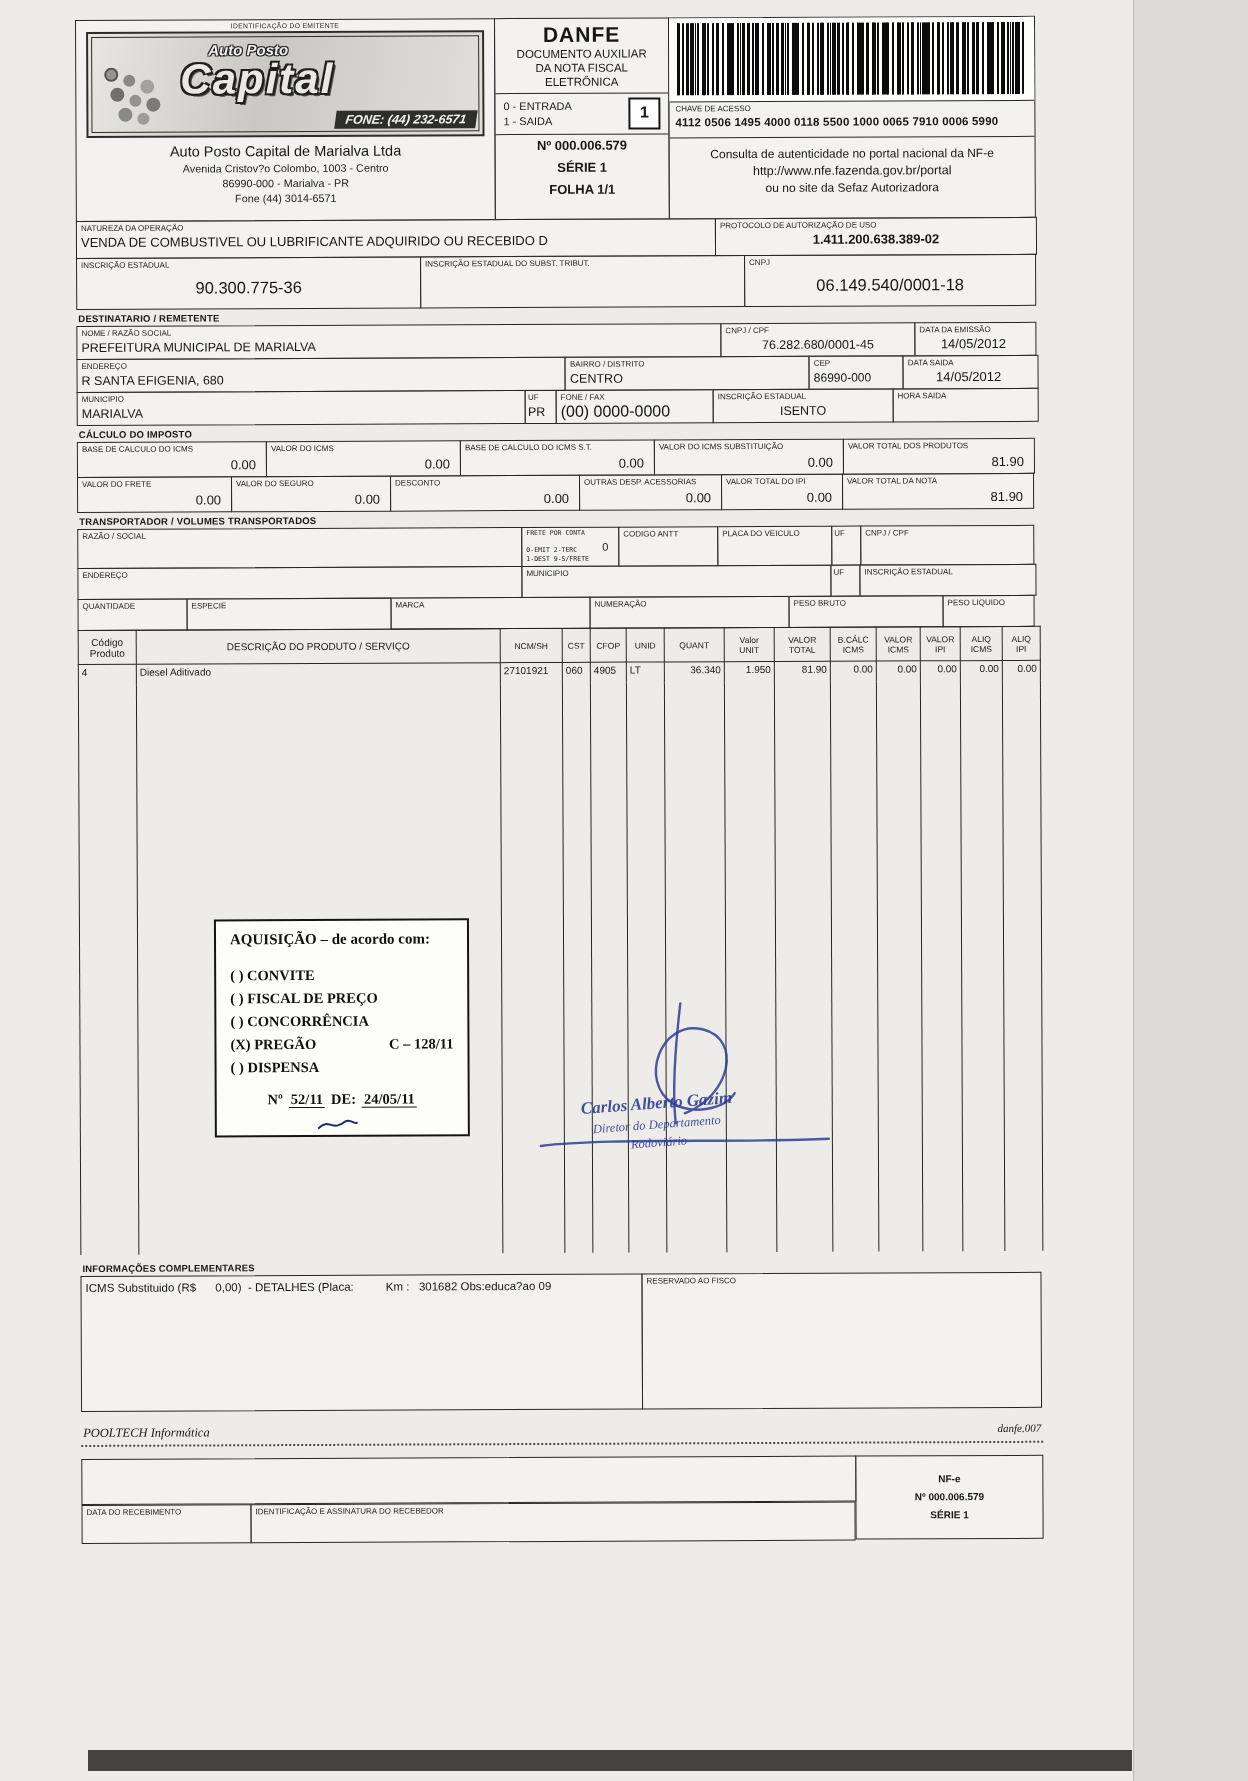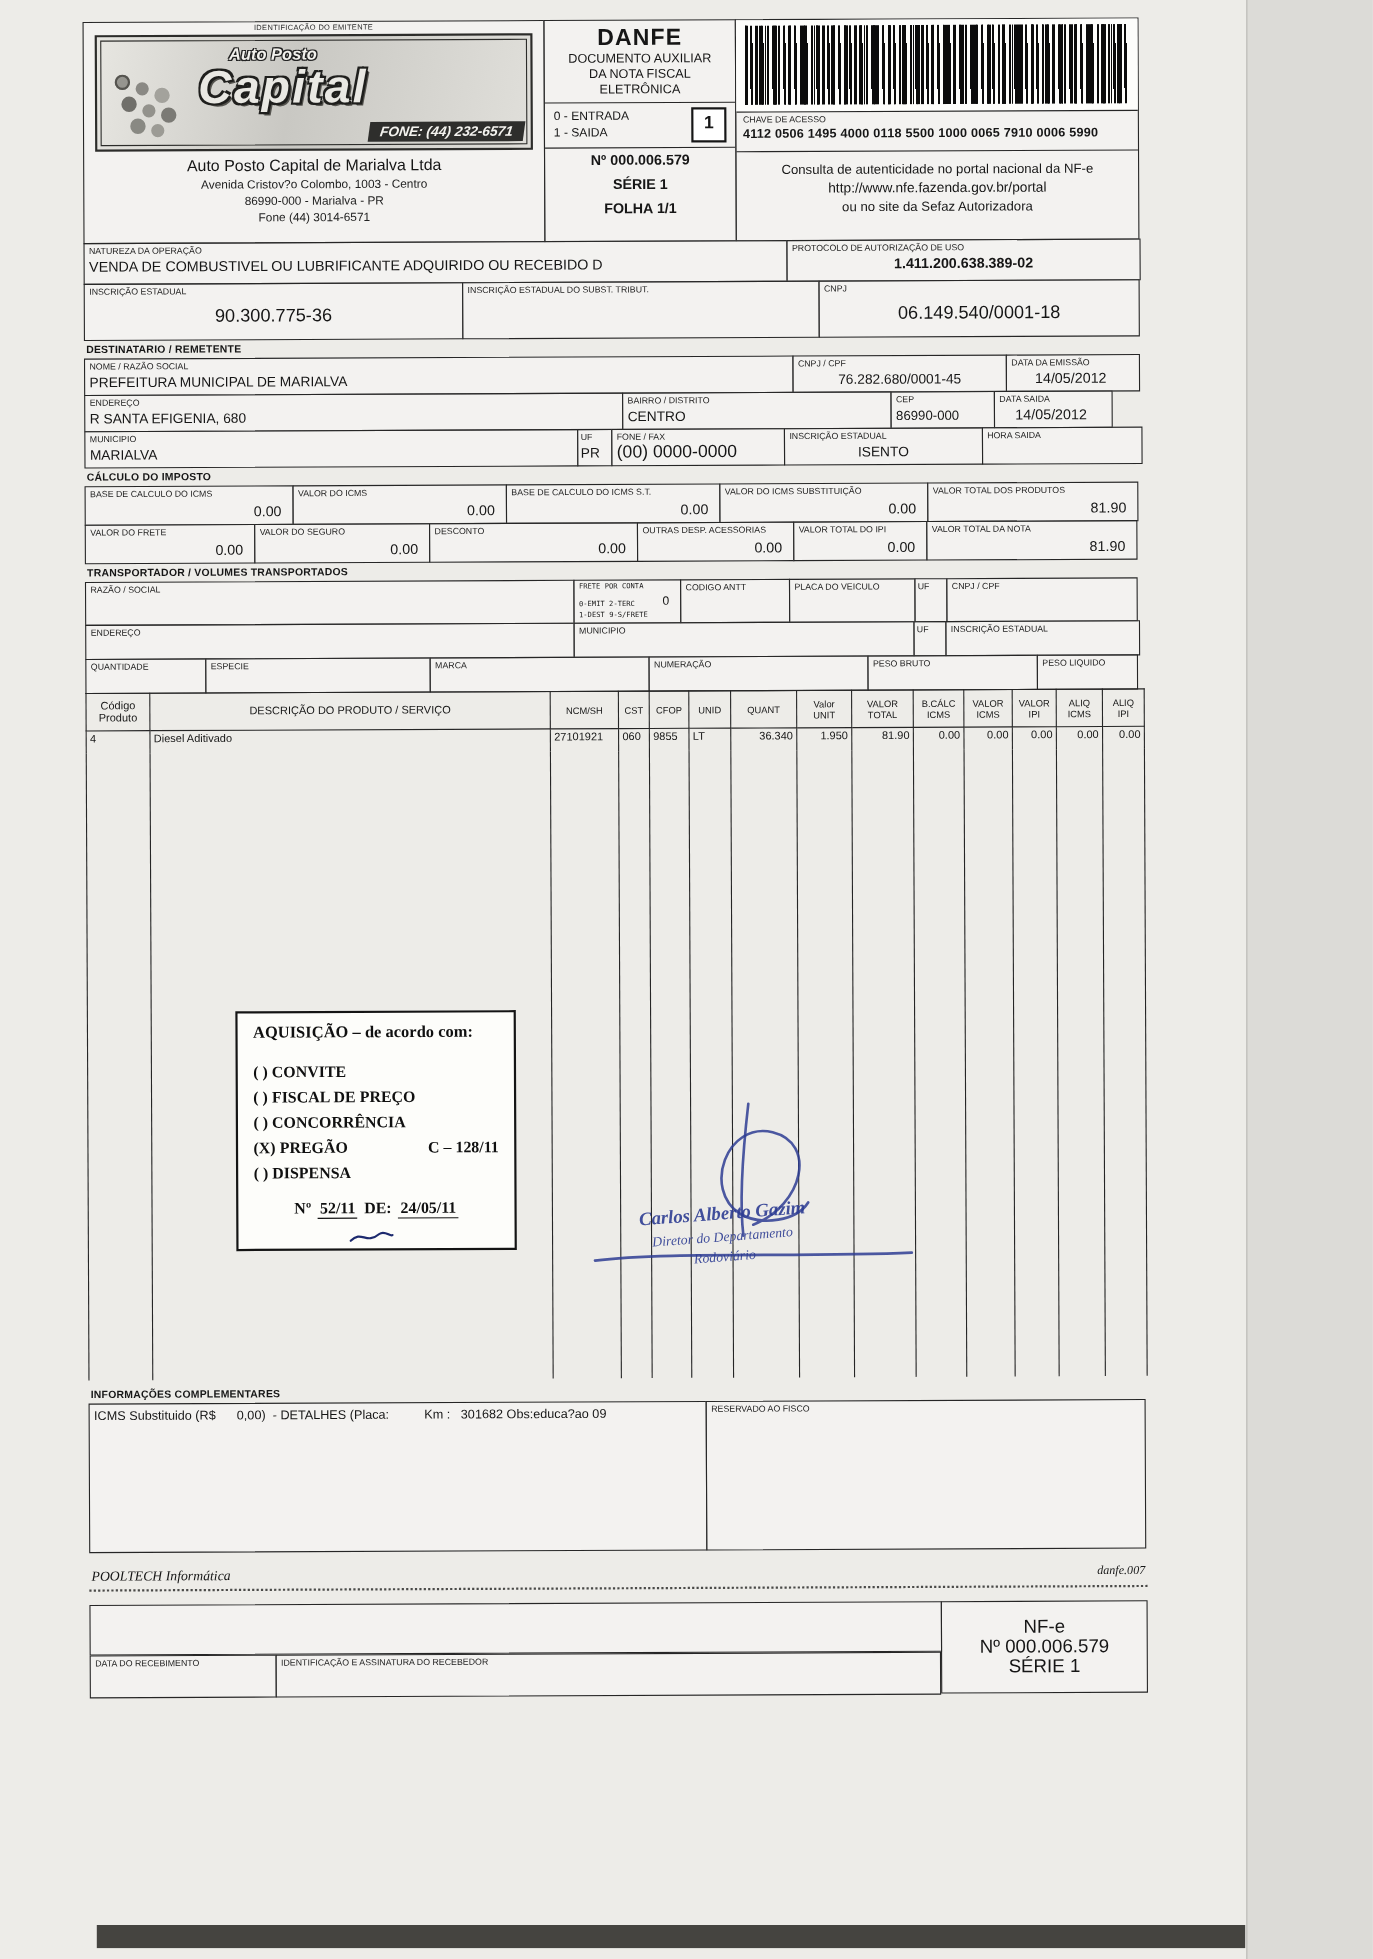--- a/index.html
+++ b/index.html
@@ -119,21 +119,21 @@
   .pool{font-weight:400;font-size:12.5px;}
   .dref{font-size:11px;}
   .perf{border-top:2px dotted #4a4a48;margin:4px 0 12px;}
 
   
   .canhoto{display:flex;}
   .can-left{width:775px;}
   .can-top{height:46px;width:100%;}
   .nfe-box{width:188px;height:84px;margin-left:-1px;display:flex;flex-direction:column;
     justify-content:center;gap:1px;}
-  .nfe-line{font-size:17px;font-weight:400;text-align:center;line-height:17px;}
+  .nfe-line{font-size:10px;font-weight:700;text-align:center;line-height:17px;}
 </style>
 </head>
 <body>
 
 <div class="edge-right"></div>
 <div class="bottom-strip"></div>
 
 <div class="doc">
 
   <div class="row hdr">
@@ -231,21 +231,21 @@
       <span class="val" style="font-size:12.5px">R SANTA EFIGENIA, 680</span>
     </div>
     <div class="cell" style="width:245px;height:34px">
       <span class="lab">BAIRRO / DISTRITO</span>
       <span class="val" style="font-size:12.5px">CENTRO</span>
     </div>
     <div class="cell" style="width:95px;height:34px">
       <span class="lab">CEP</span>
       <span class="val" style="font-size:12px">86990-000</span>
     </div>
-    <div class="cell" style="width:108px;height:34px">
+    <div class="cell" style="width:136px;height:34px">
       <span class="lab">DATA SAIDA</span>
       <span class="val right">14/05/2012</span>
     </div>
   </div>
   <div class="row">
     <div class="cell" style="width:455px;height:34px">
       <span class="lab">MUNICIPIO</span>
       <span class="val" style="font-size:12.5px">MARIALVA</span>
     </div>
     <div class="cell" style="width:32px;height:34px;padding:2px 2px">
@@ -433,21 +433,21 @@
           <th><span class="pre">ALIQ
 IPI</span></th>
         </tr>
       </thead>
       <tbody>
         <tr class="dataline">
           <td>4</td>
           <td>Diesel Aditivado</td>
           <td>27101921</td>
           <td>060</td>
-          <td>9855</td>
+          <td>4905</td>
           <td>LT</td>
           <td class="tnum">36.340</td>
           <td class="tnum">1.950</td>
           <td class="tnum">81.90</td>
           <td class="tnum">0.00</td>
           <td class="tnum">0.00</td>
           <td class="tnum">0.00</td>
           <td class="tnum">0.00</td>
           <td class="tnum">0.00</td>
         </tr>

